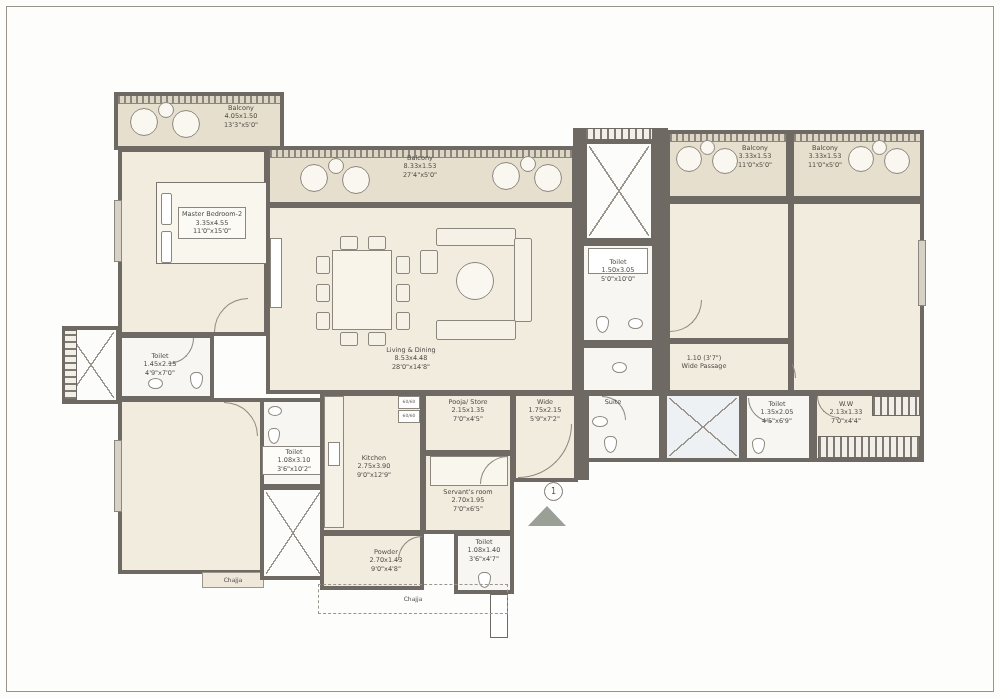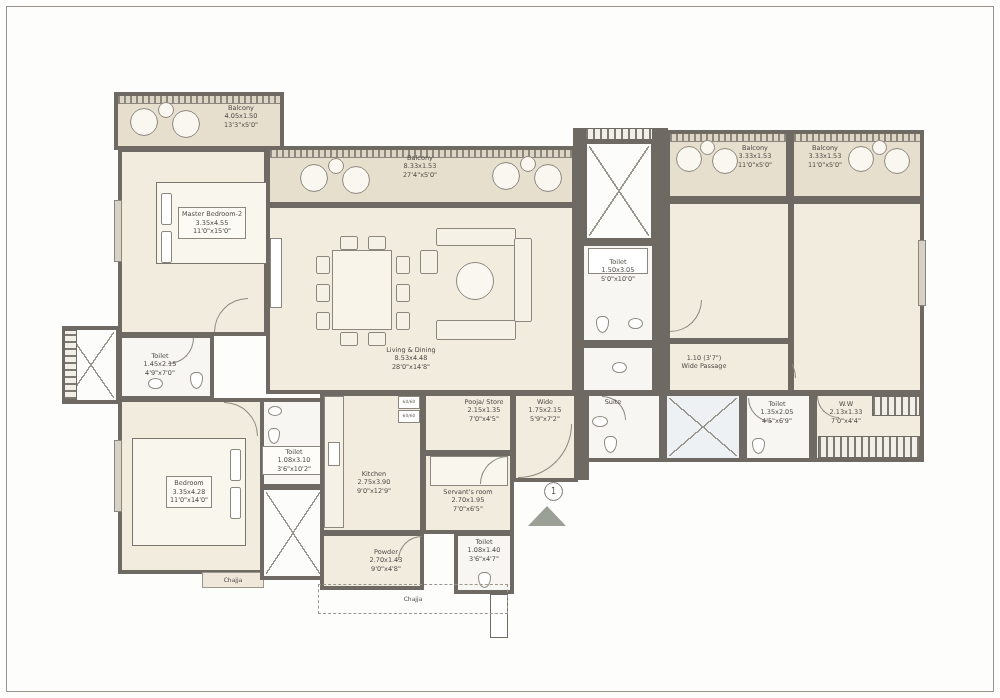--- a/index.html
+++ b/index.html
@@ -81,29 +81,20 @@
     <div>Toilet</div>
     <div>1.45x2.15</div>
     <div>4'9"x7'0"</div>
   </div>
 
   <div class="room shaft x" style="left:62px;top:326px;width:58px;height:78px;"></div>
   <div class="stripesH" style="left:64px;top:330px;width:13px;height:70px;"></div>
 
   <div class="room" style="left:118px;top:398px;width:150px;height:176px;"></div>
   <div class="win" style="left:114px;top:440px;width:8px;height:72px;"></div>
-  <div class="bed" style="left:132px;top:438px;width:114px;height:108px;">
-    <div class="pill" style="right:4px;top:10px;width:9px;height:30px;"></div>
-    <div class="pill" style="right:4px;top:48px;width:9px;height:30px;"></div>
-    <div class="rlabel in">
-      <div>Bedroom</div>
-      <div>3.35x4.28</div>
-      <div>11'0"x14'0"</div>
-    </div>
-  </div>
   <div class="arc tr" style="left:224px;top:402px;width:34px;height:34px;"></div>
 
   <div class="chajja-s" style="left:202px;top:572px;width:62px;height:16px;">
     <div class="rlabel" style="position:static;font-size:6px;">Chajja</div>
   </div>
 
   <div class="room balcony" style="left:266px;top:146px;width:310px;height:60px;">
     <div class="rail"></div>
   </div>
   <div class="circ" style="left:300px;top:164px;width:26px;height:26px;"></div>
@@ -152,36 +143,36 @@
     <div>1.08x3.10</div>
     <div>3'6"x10'2"</div>
   </div>
   <div class="room shaft x" style="left:260px;top:486px;width:66px;height:94px;"></div>
 
   <div class="room" style="left:320px;top:392px;width:104px;height:142px;"></div>
   <div class="fix" style="left:324px;top:396px;width:20px;height:132px;background:#f5f1e7;"></div>
   <div class="fix" style="left:328px;top:442px;width:12px;height:24px;"></div>
   <div class="tiny" style="left:398px;top:396px;width:22px;height:13px;">60/60</div>
   <div class="tiny" style="left:398px;top:410px;width:22px;height:13px;">60/60</div>
-  <div class="rlabel" style="left:332px;top:470px;width:84px;">
+  <div class="rlabel" style="left:332px;top:454px;width:84px;">
     <div>Kitchen</div>
     <div>2.75x3.90</div>
     <div>9'0"x12'9"</div>
   </div>
 
   <div class="room" style="left:320px;top:532px;width:104px;height:58px;"></div>
   <div class="arc tl" style="left:398px;top:536px;width:24px;height:24px;"></div>
   <div class="rlabel" style="left:346px;top:548px;width:80px;">
     <div>Powder</div>
     <div>2.70x1.43</div>
     <div>9'0"x4'8"</div>
   </div>
 
   <div class="room" style="left:422px;top:392px;width:92px;height:62px;"></div>
-  <div class="rlabel" style="left:426px;top:398px;width:84px;padding-left:16px;">
+  <div class="rlabel" style="left:426px;top:398px;width:84px;">
     <div>Pooja/ Store</div>
     <div>2.15x1.35</div>
     <div>7'0"x4'5"</div>
   </div>
 
   <div class="room" style="left:422px;top:452px;width:92px;height:82px;"></div>
   <div class="fix" style="left:430px;top:456px;width:78px;height:30px;background:#f9f6ee;"></div>
   <div class="arc tl" style="left:480px;top:456px;width:28px;height:28px;"></div>
   <div class="rlabel" style="left:420px;top:488px;width:96px;">
     <div>Servant's room</div>

